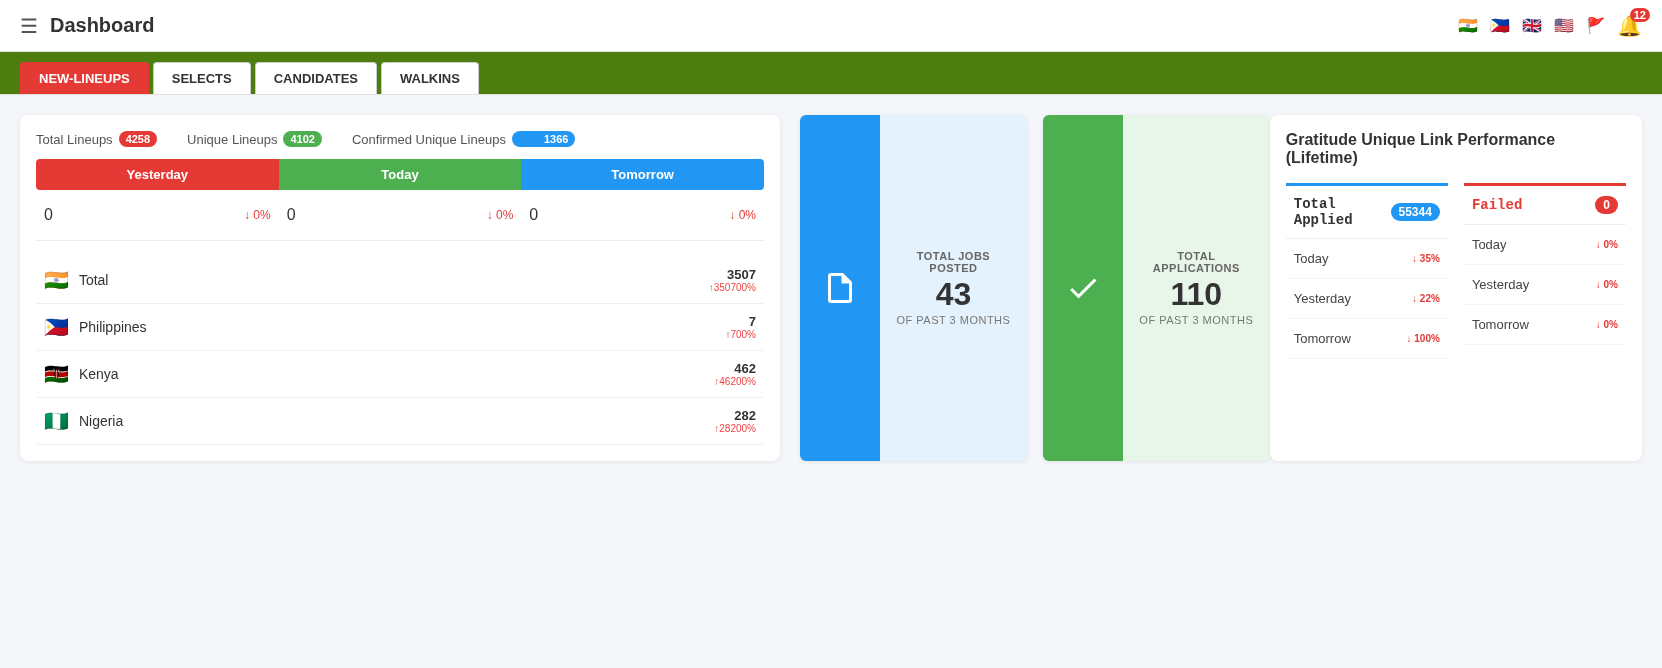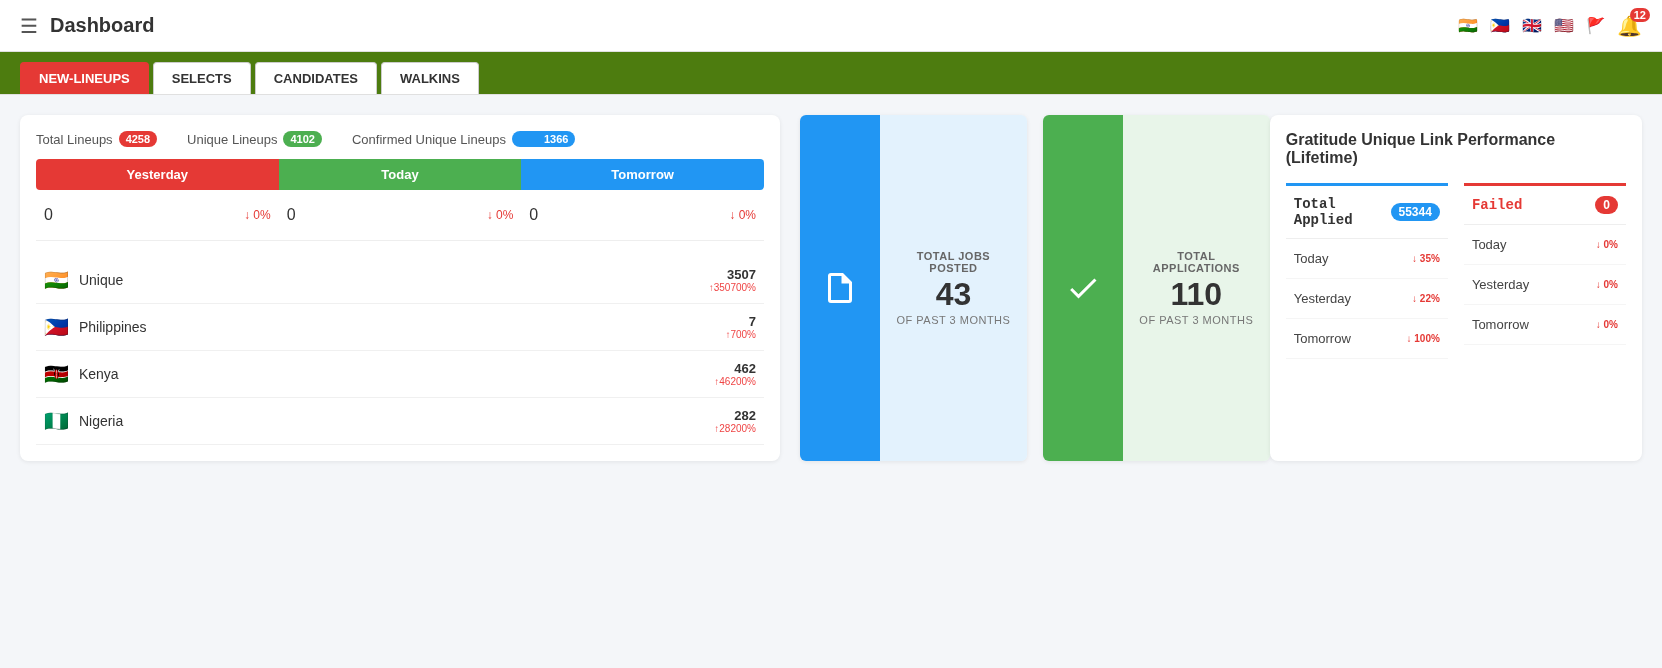--- a/index.html
+++ b/index.html
@@ -368,21 +368,21 @@
       <div class="period-value">
         <span>0</span>
         <span class="pct-down">↓ 0%</span>
       </div>
     </div>
 
     <div>
       <div class="country-row">
         <div class="country-left">
           <span class="flag-emoji">🇮🇳</span>
-          <span>Unique</span>
+          <span>Total</span>
         </div>
         <div class="country-right">
           <div class="country-count">3507</div>
           <div class="country-pct">↑350700%</div>
         </div>
       </div>
       <div class="country-row">
         <div class="country-left">
           <span class="flag-emoji">🇵🇭</span>
           <span>Philippines</span>

